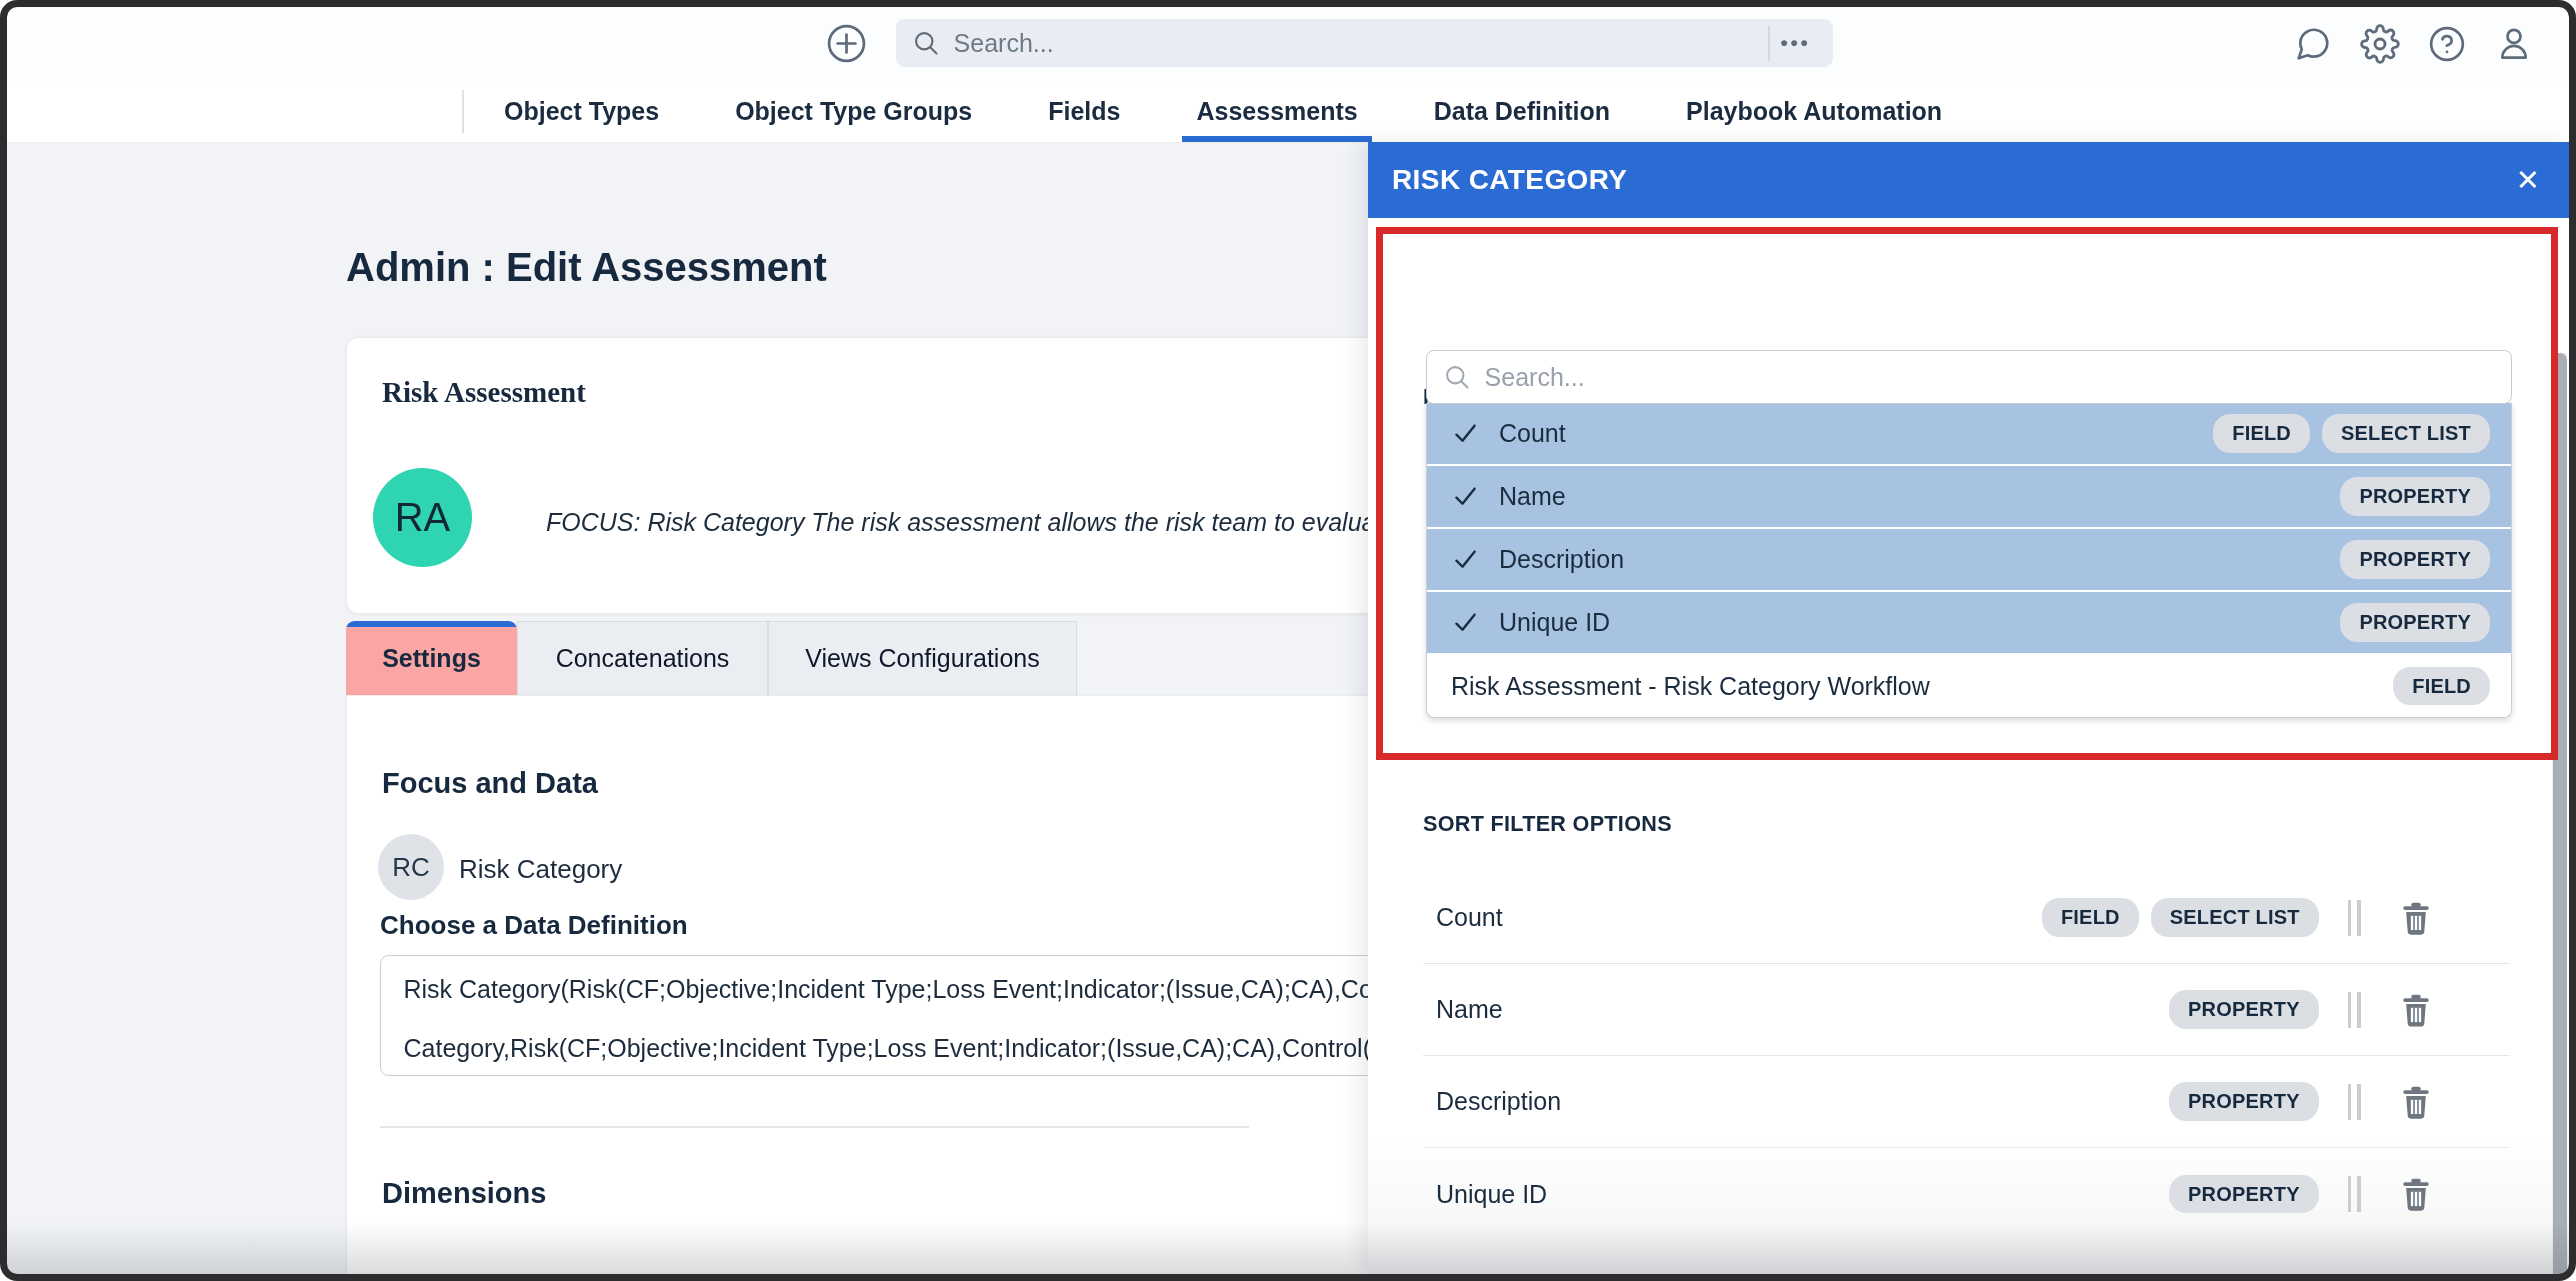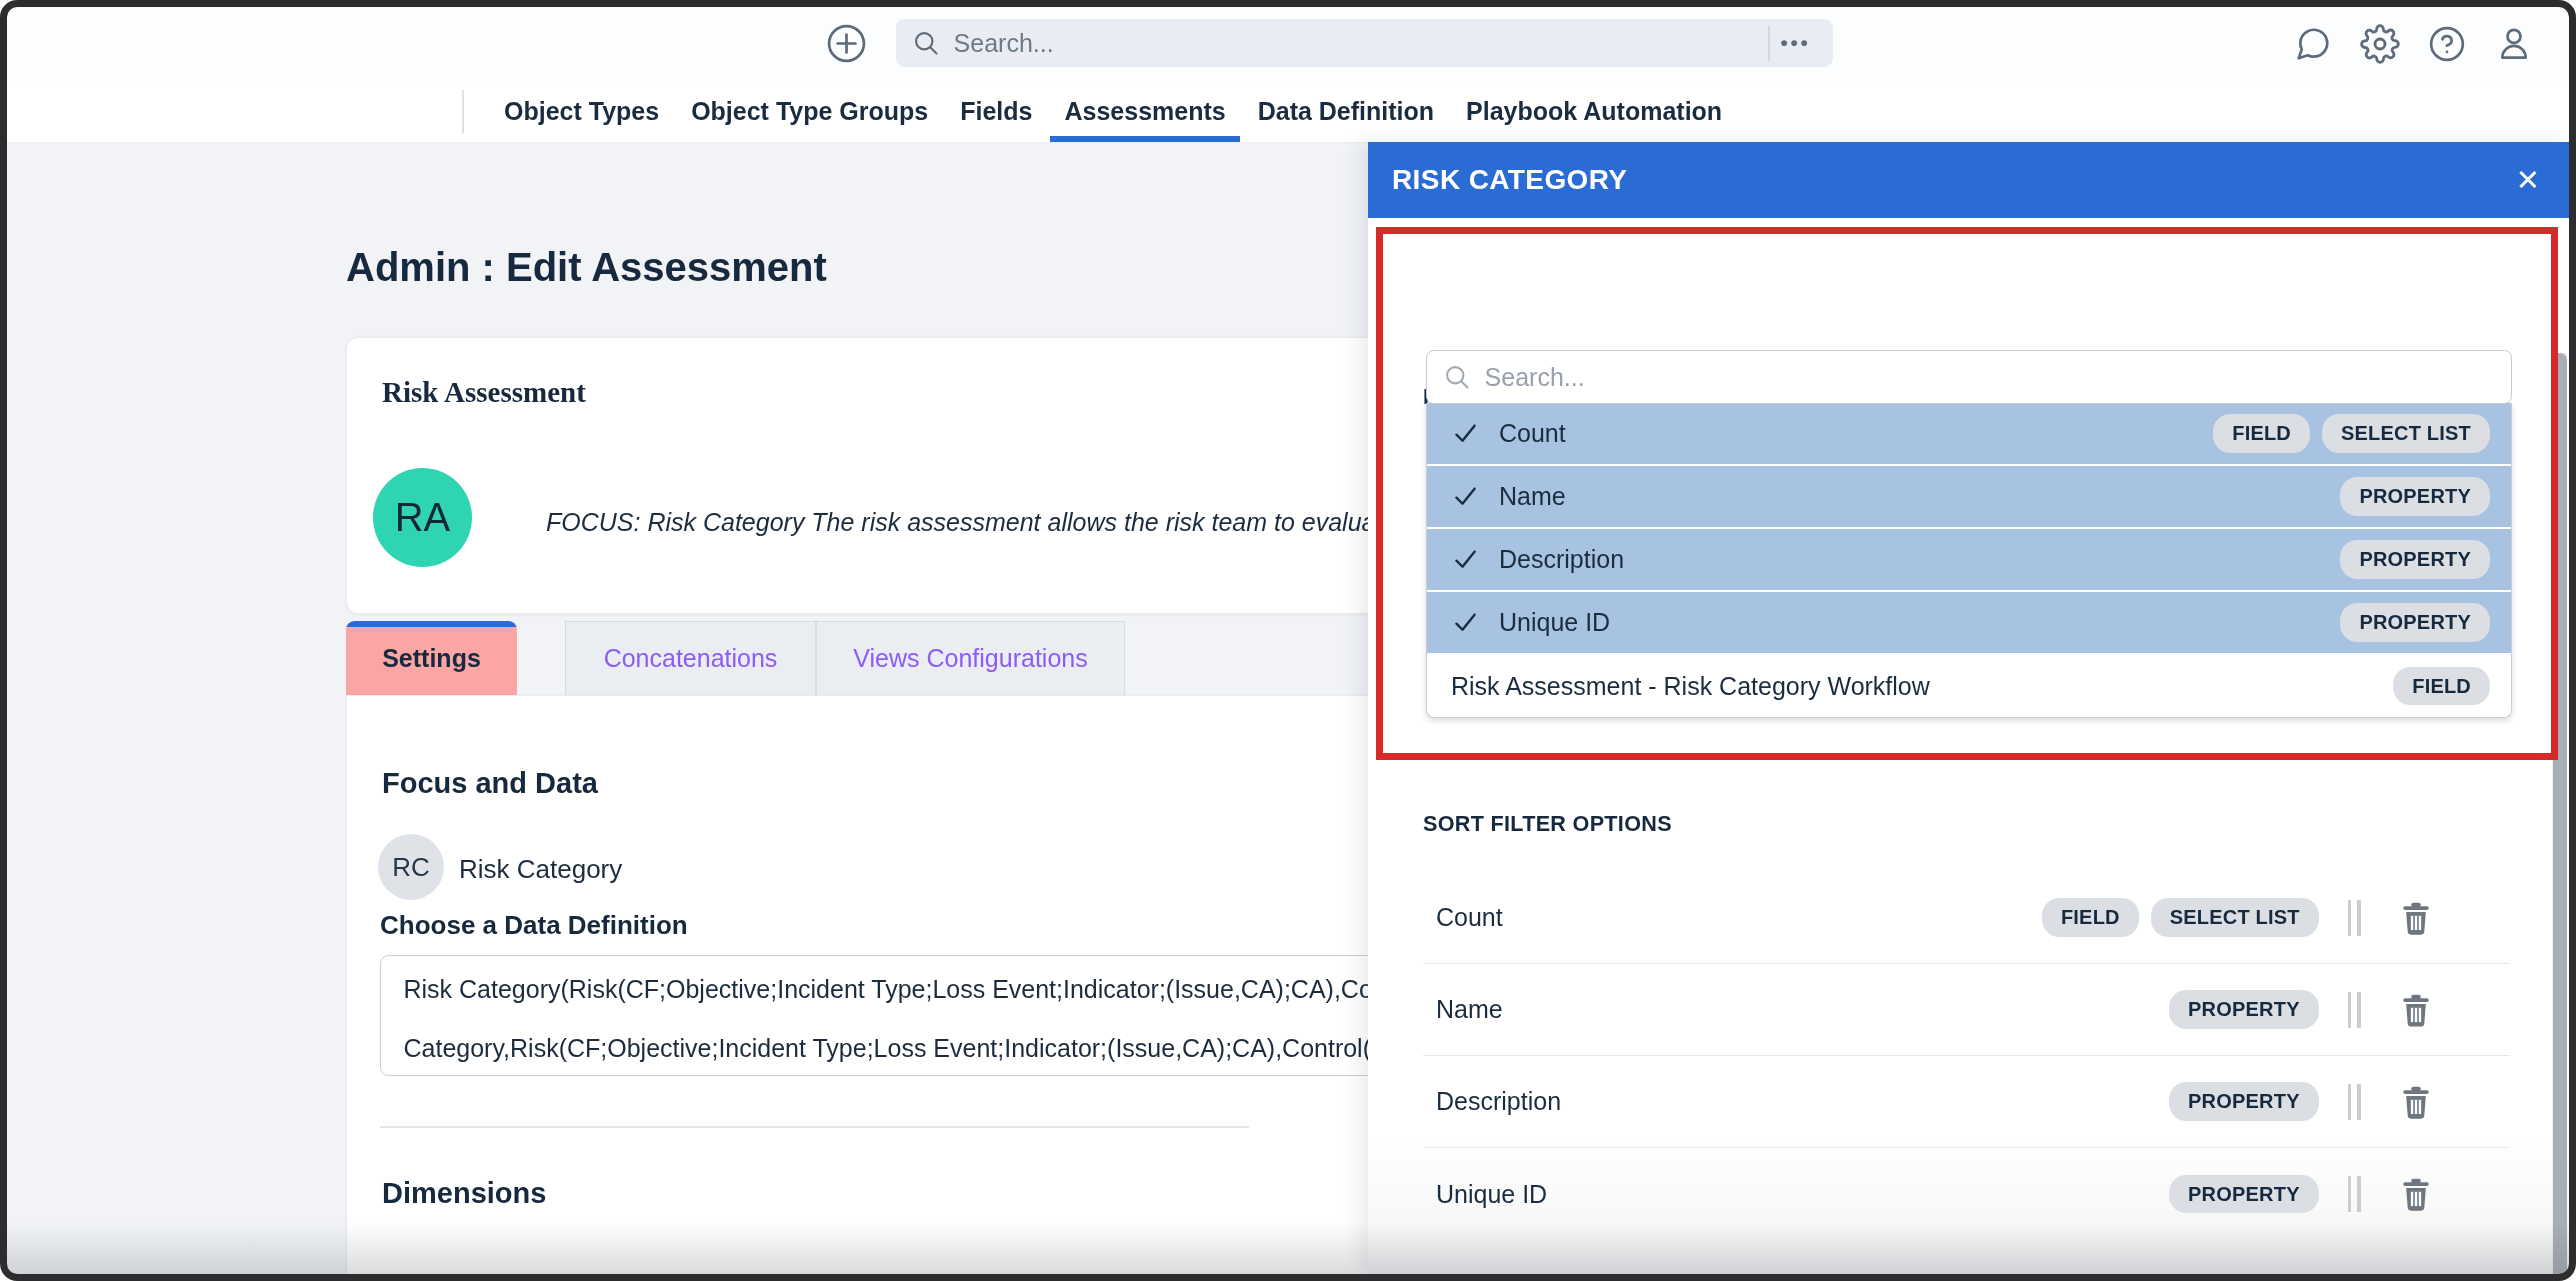--- a/index.html
+++ b/index.html
@@ -19,37 +19,37 @@
   #gs-dots{font-size:21px;letter-spacing:2.6px;color:#5d6b7a;font-weight:700;padding:0 7px;cursor:pointer;}
   #tb-right{position:absolute;right:35px;top:16.4px;height:41px;display:flex;gap:26px;align-items:center;}
   #tb-right .tb-icon{width:41px;height:41px;cursor:pointer;}
 
   
   #navbar{position:absolute;left:0;right:0;top:74px;height:61px;background:#ffffff;border-bottom:1.7px solid #e9ebef;}
   #nav-menu{position:absolute;left:22.5px;top:0;height:61px;display:flex;align-items:center;gap:14px;cursor:pointer;}
   #nav-menu .lbl{font-size:29px;font-weight:700;color:#16293e;}
   #nav-menu .chev{margin-left:218px;color:#16293e;display:flex;}
   #nav-divider{position:absolute;left:455px;top:8.6px;width:1.7px;height:43px;background:#dde1e6;}
-  #nav-tabs{position:absolute;left:497px;top:0;height:61px;display:flex;gap:32px;align-items:stretch;}
+  #nav-tabs{position:absolute;left:497px;top:0;height:61px;display:flex;gap:76px;align-items:stretch;}
   .nav-tab{position:relative;display:flex;align-items:center;font-size:25px;font-weight:600;color:#1b2c40;cursor:pointer;white-space:nowrap;}
   .nav-tab.active{font-weight:700;}
   .nav-tab.active::after{content:"";position:absolute;left:-14px;right:-14px;bottom:0;height:6px;background:#2a6cd4;}
 
   
   #page-title{position:absolute;left:339px;top:211px;font-size:40px;font-weight:700;color:#16293e;z-index:1;}
   .card{position:absolute;background:#fff;border:0.9px solid #e9ecf0;border-radius:12px;box-shadow:0 0.9px 2.6px rgba(0,0,0,.05);z-index:1;}
   #card1{left:339px;top:330px;width:1124px;height:275px;}
   #card1 h2{position:absolute;left:35px;top:38px;margin:0;font-size:29px;font-weight:700;font-family:Liberation Serif, serif;}
   .avatar{border-radius:50%;display:flex;align-items:center;justify-content:center;}
   #ra-avatar{position:absolute;left:26px;top:130px;width:99px;height:99px;background:#2fd4b1;font-size:40px;color:#13273a;}
   #assessment-desc{position:absolute;left:199px;top:164px;width:1210px;font-size:25px;font-style:italic;color:#1d2c3d;white-space:nowrap;overflow:hidden;line-height:40px;}
 
   #content-tabs{position:absolute;left:339px;top:614px;height:75px;z-index:1;}
   .ctab{position:absolute;top:0;height:75px;box-sizing:border-box;display:flex;align-items:center;justify-content:center;font-size:25px;cursor:pointer;}
-  .ctab.inactive{background:#eaedf2;border:0.9px solid #d8dce2;color:#8b5cf6;margin-left:48px;}
+  .ctab.inactive{background:#eaedf2;border:0.9px solid #d8dce2;color:#0f172a;}
   .ctab.active{background:#fca5a5;border:none;border-radius:8.6px 8.6px 0 0;font-weight:700;color:#16293e;overflow:hidden;}
   .ctab.active::before{content:"";position:absolute;top:0;left:0;right:0;height:6px;background:#2a6cd4;border-radius:8.6px 8.6px 0 0;}
 
   #card2{left:339px;top:688px;width:1124px;height:579px;border-radius:0 12px 0 0;}
   #card2 .sec-title{position:absolute;left:35px;margin:0;font-size:29px;font-weight:700;}
   #focus-title{top:71px;}
   #rc-avatar{position:absolute;left:31px;top:138px;width:66px;height:66px;background:#dfe3e8;font-size:26px;color:#26374b;}
   #focus-label{position:absolute;left:112px;top:158px;font-size:26px;color:#1d2c3d;}
   #choose-label{position:absolute;left:33px;top:214px;font-size:26px;font-weight:700;}
   #def-box{position:absolute;left:33px;top:259px;width:1072px;height:121px;border:1.7px solid #c9ced4;border-radius:8.6px;background:#fff;box-sizing:border-box;overflow:hidden;}

